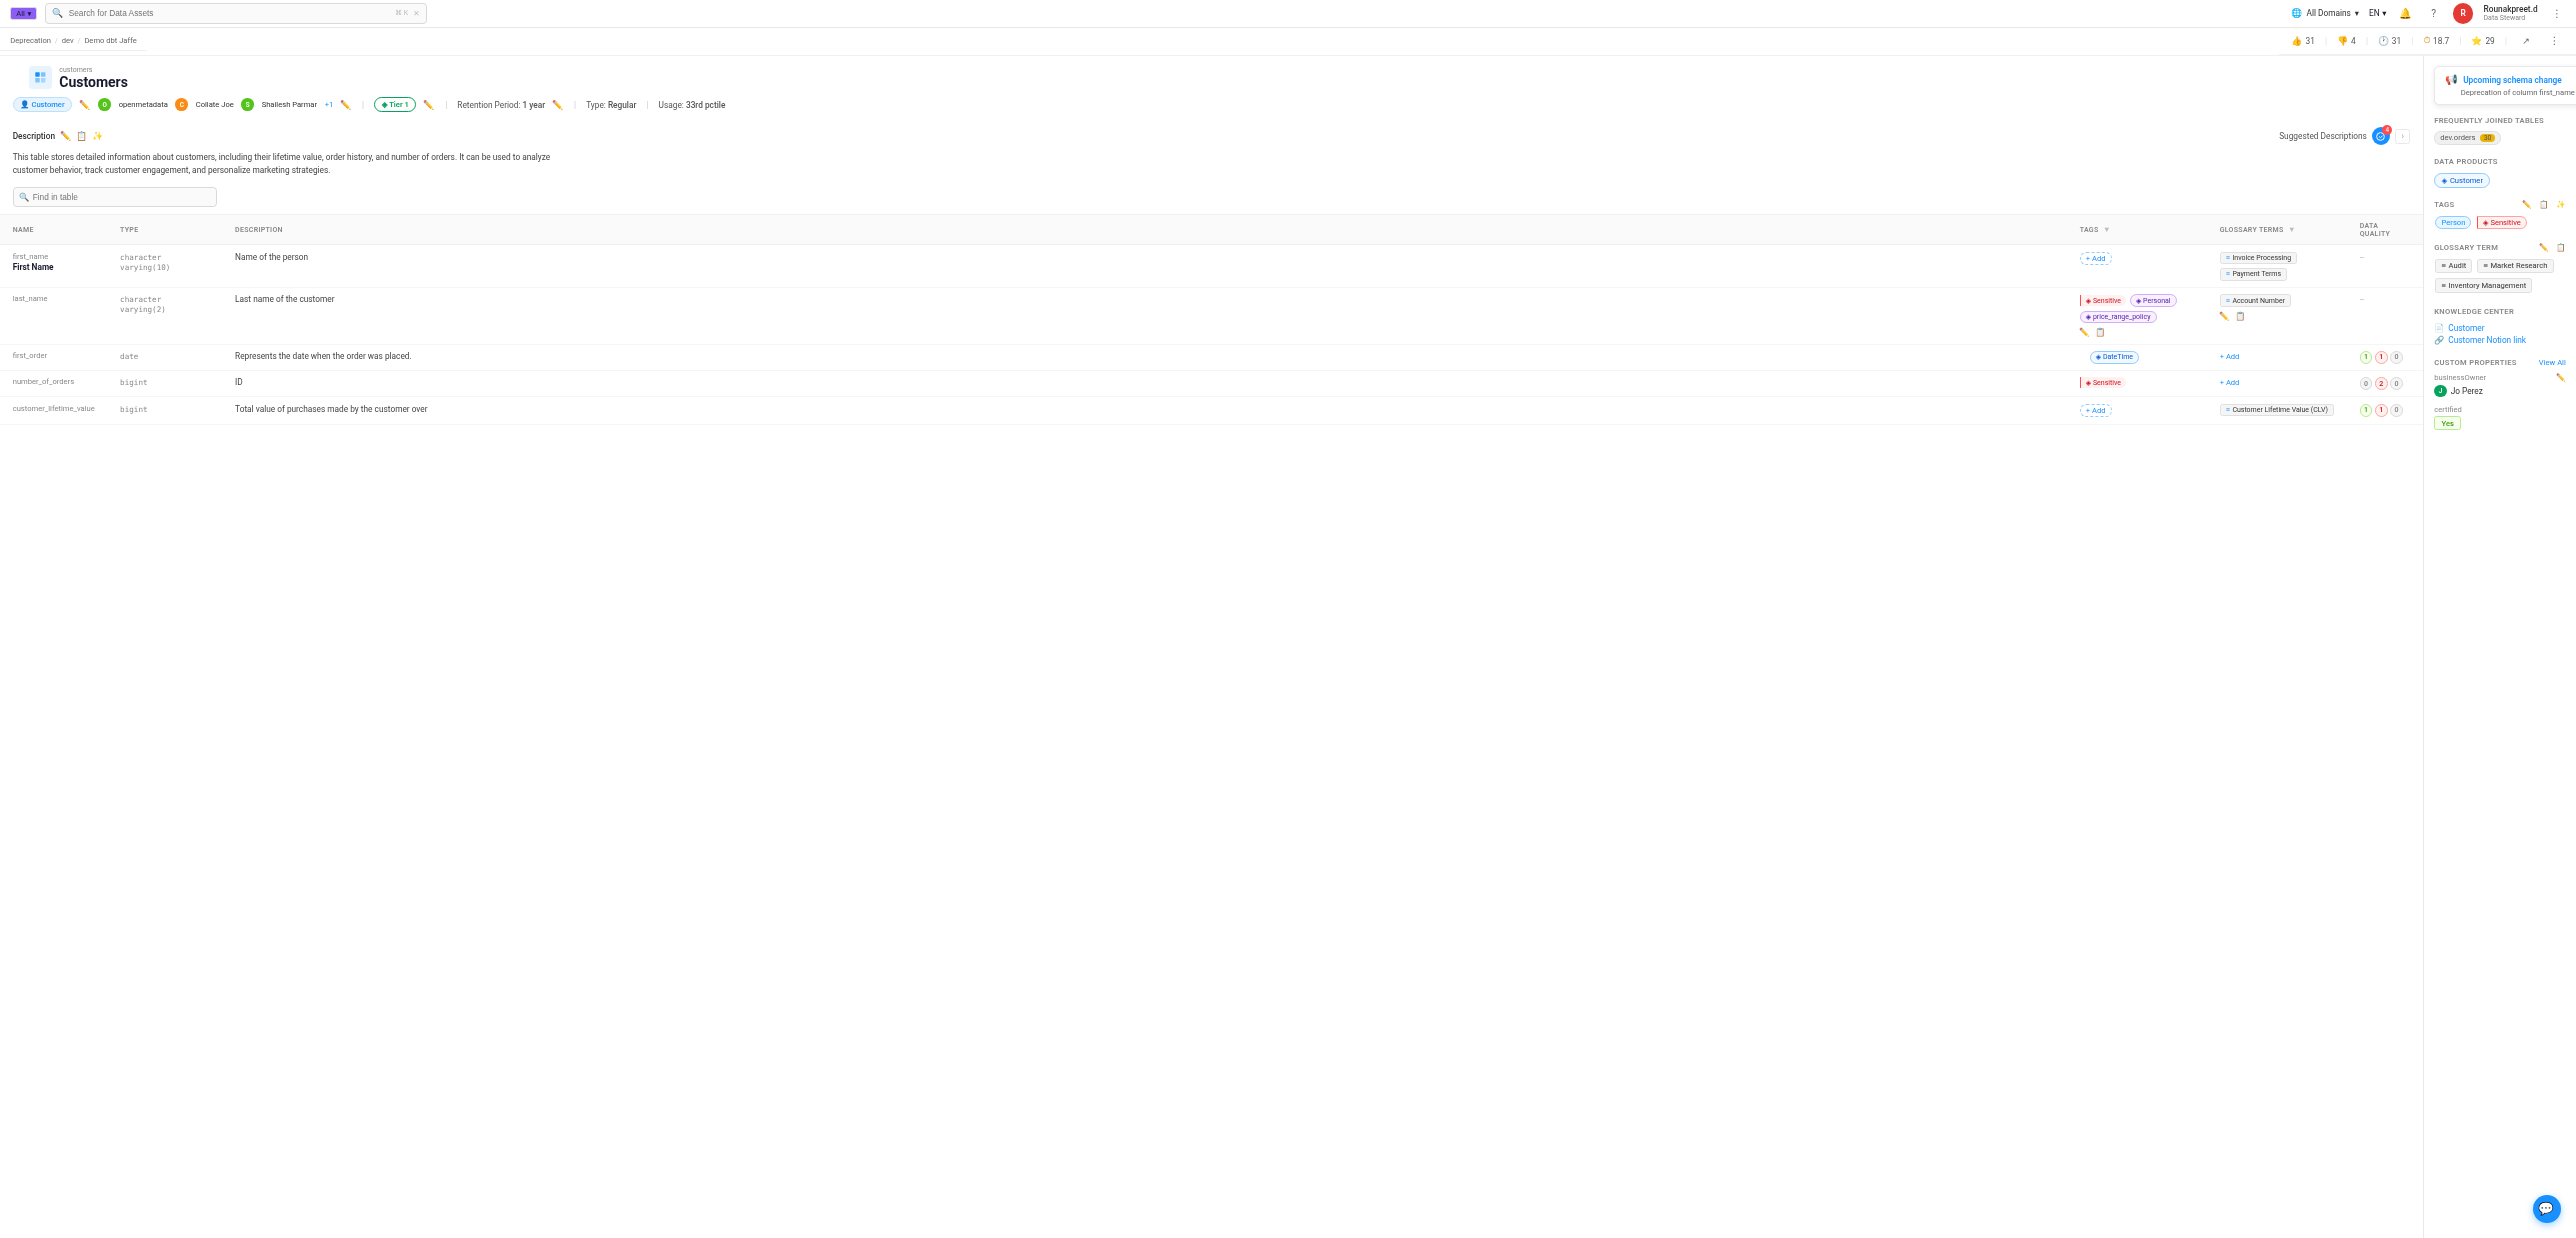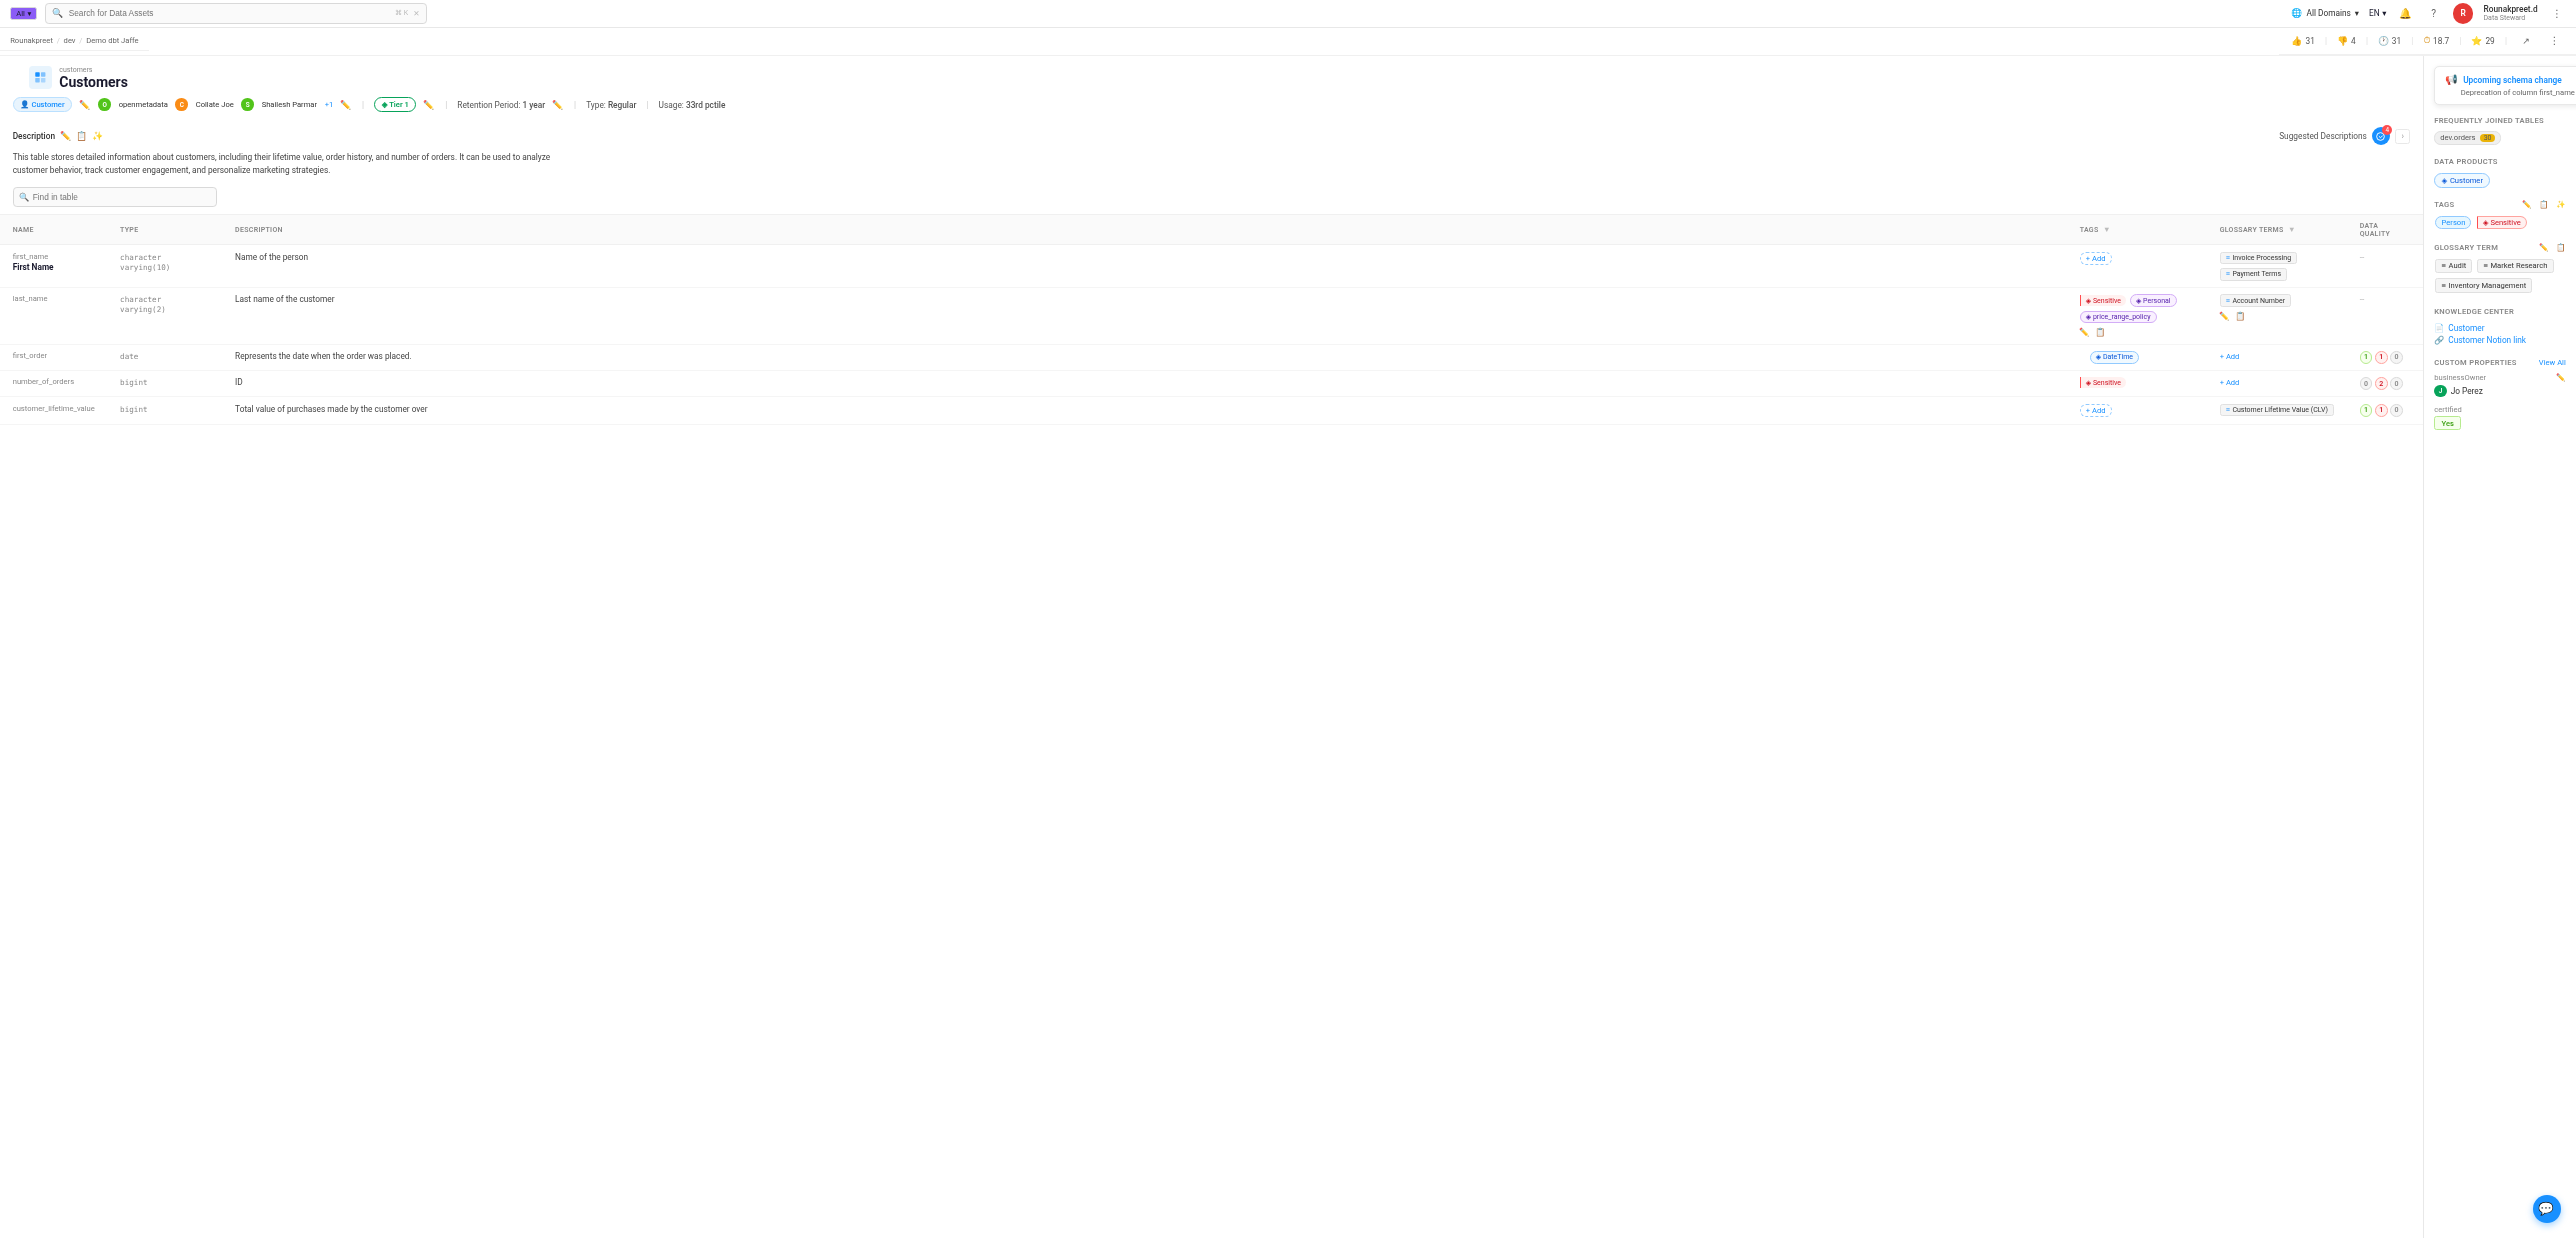--- a/index.html
+++ b/index.html
@@ -175,21 +175,21 @@
     <div class="user-info">
       <span class="user-name">Rounakpreet.d</span>
       <span class="user-role">Data Steward</span>
     </div>
     <div class="nav-icon-btn">⋮</div>
   </div>
 </nav>
 
 <div style="display:flex; align-items:center; justify-content:space-between; border-bottom:0.6px solid #f0f0f0;">
   <div class="breadcrumb">
-    <a href="#">Rounakpreet</a>
+    <a href="#">Deprecation</a>
     <span class="sep">/</span>
     <a href="#">dev</a>
     <span class="sep">/</span>
     <a href="#">Demo dbt Jaffe</a>
   </div>
   <div class="top-stats-row">
     <div class="stat-item green">
       <span class="stat-icon">👍</span>
       <span>31</span>
     </div>

